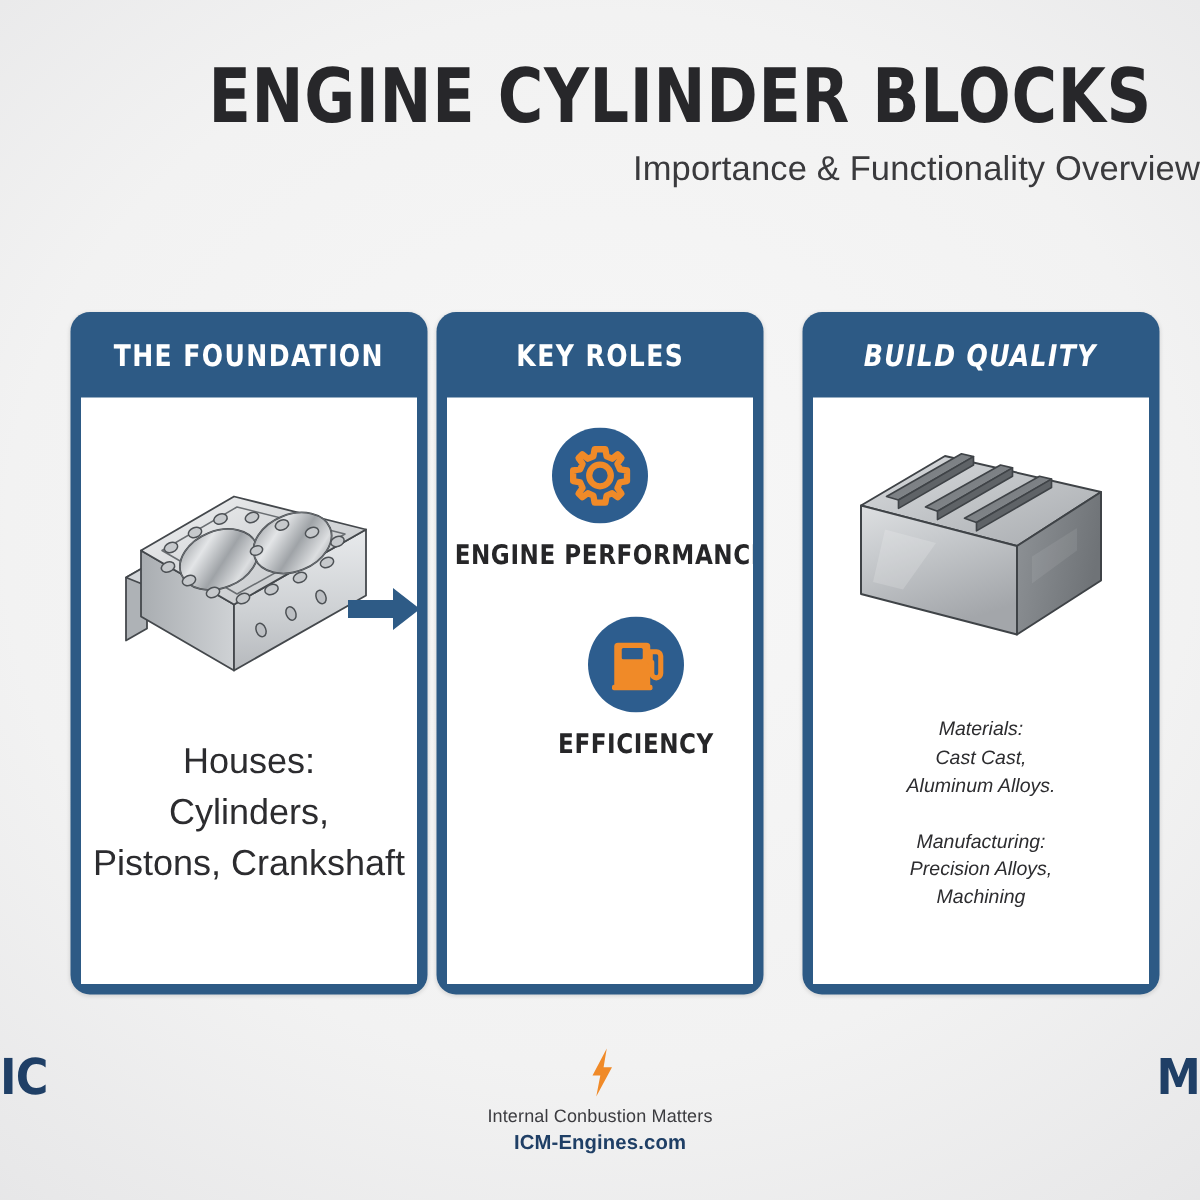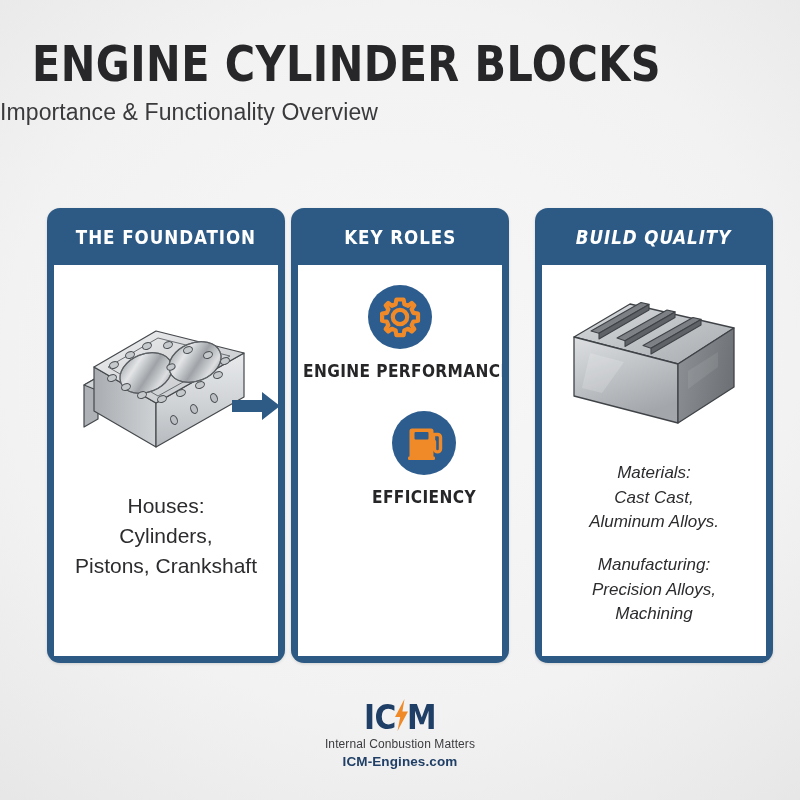--- a/index.html
+++ b/index.html
@@ -21,21 +21,21 @@
       radial-gradient(ellipse 90% 80% at 50% 45%, #f7f7f7 0%, #f2f2f2 55%, #e8e8e9 85%, #e2e2e4 100%);
     overflow: hidden;
   }
 
   
   #header {
     position: absolute;
     left: 0;
     top: 38px;
     width: 800px;
-    text-align: left;
+    text-align: right;
   }
   #main-title {
     font-family: "Liberation Sans Narrow", "DejaVu Sans Condensed", "Liberation Sans", sans-serif;
     font-weight: bold;
     font-size: 50px;
     letter-spacing: 0.5px;
     color: #27272a;
     line-height: 1.04;
     transform: scaleX(0.92);
     white-space: nowrap;
@@ -92,26 +92,26 @@
     top: 42px;
     width: 100%;
     display: flex;
     justify-content: center;
   }
   .body-text {
     position: absolute;
     left: 0;
     width: 100%;
     text-align: center;
-    font-size: 21px;
+    font-size: 24px;
     line-height: 1.42;
     color: #2c2c2f;
   }
   #foundation-text { top: 226px; }
-  #quality-text    { top: 196px; font-size: 17px; line-height: 1.45; }
+  #quality-text    { top: 212px; font-size: 13px; line-height: 1.45; }
   .text-gap { height: 18px; }
 
   
   .role-item {
     position: absolute;
     left: 0;
     width: 100%;
     text-align: center;
   }
   #role-0 { top: 20px; }
@@ -155,21 +155,21 @@
   #footer {
     position: absolute;
     left: 0;
     top: 700px;
     width: 800px;
     text-align: center;
   }
   #logo-row {
     display: flex;
     align-items: center;
-    justify-content: center;
+    justify-content: space-between;
     height: 34px;
   }
   .logo-text {
     font-family: "Liberation Sans Narrow", "DejaVu Sans Condensed", "Liberation Sans", sans-serif;
     font-weight: bold;
     font-size: 33px;
     color: #1f3f66;
     letter-spacing: -0.5px;
     line-height: 1;
   }

